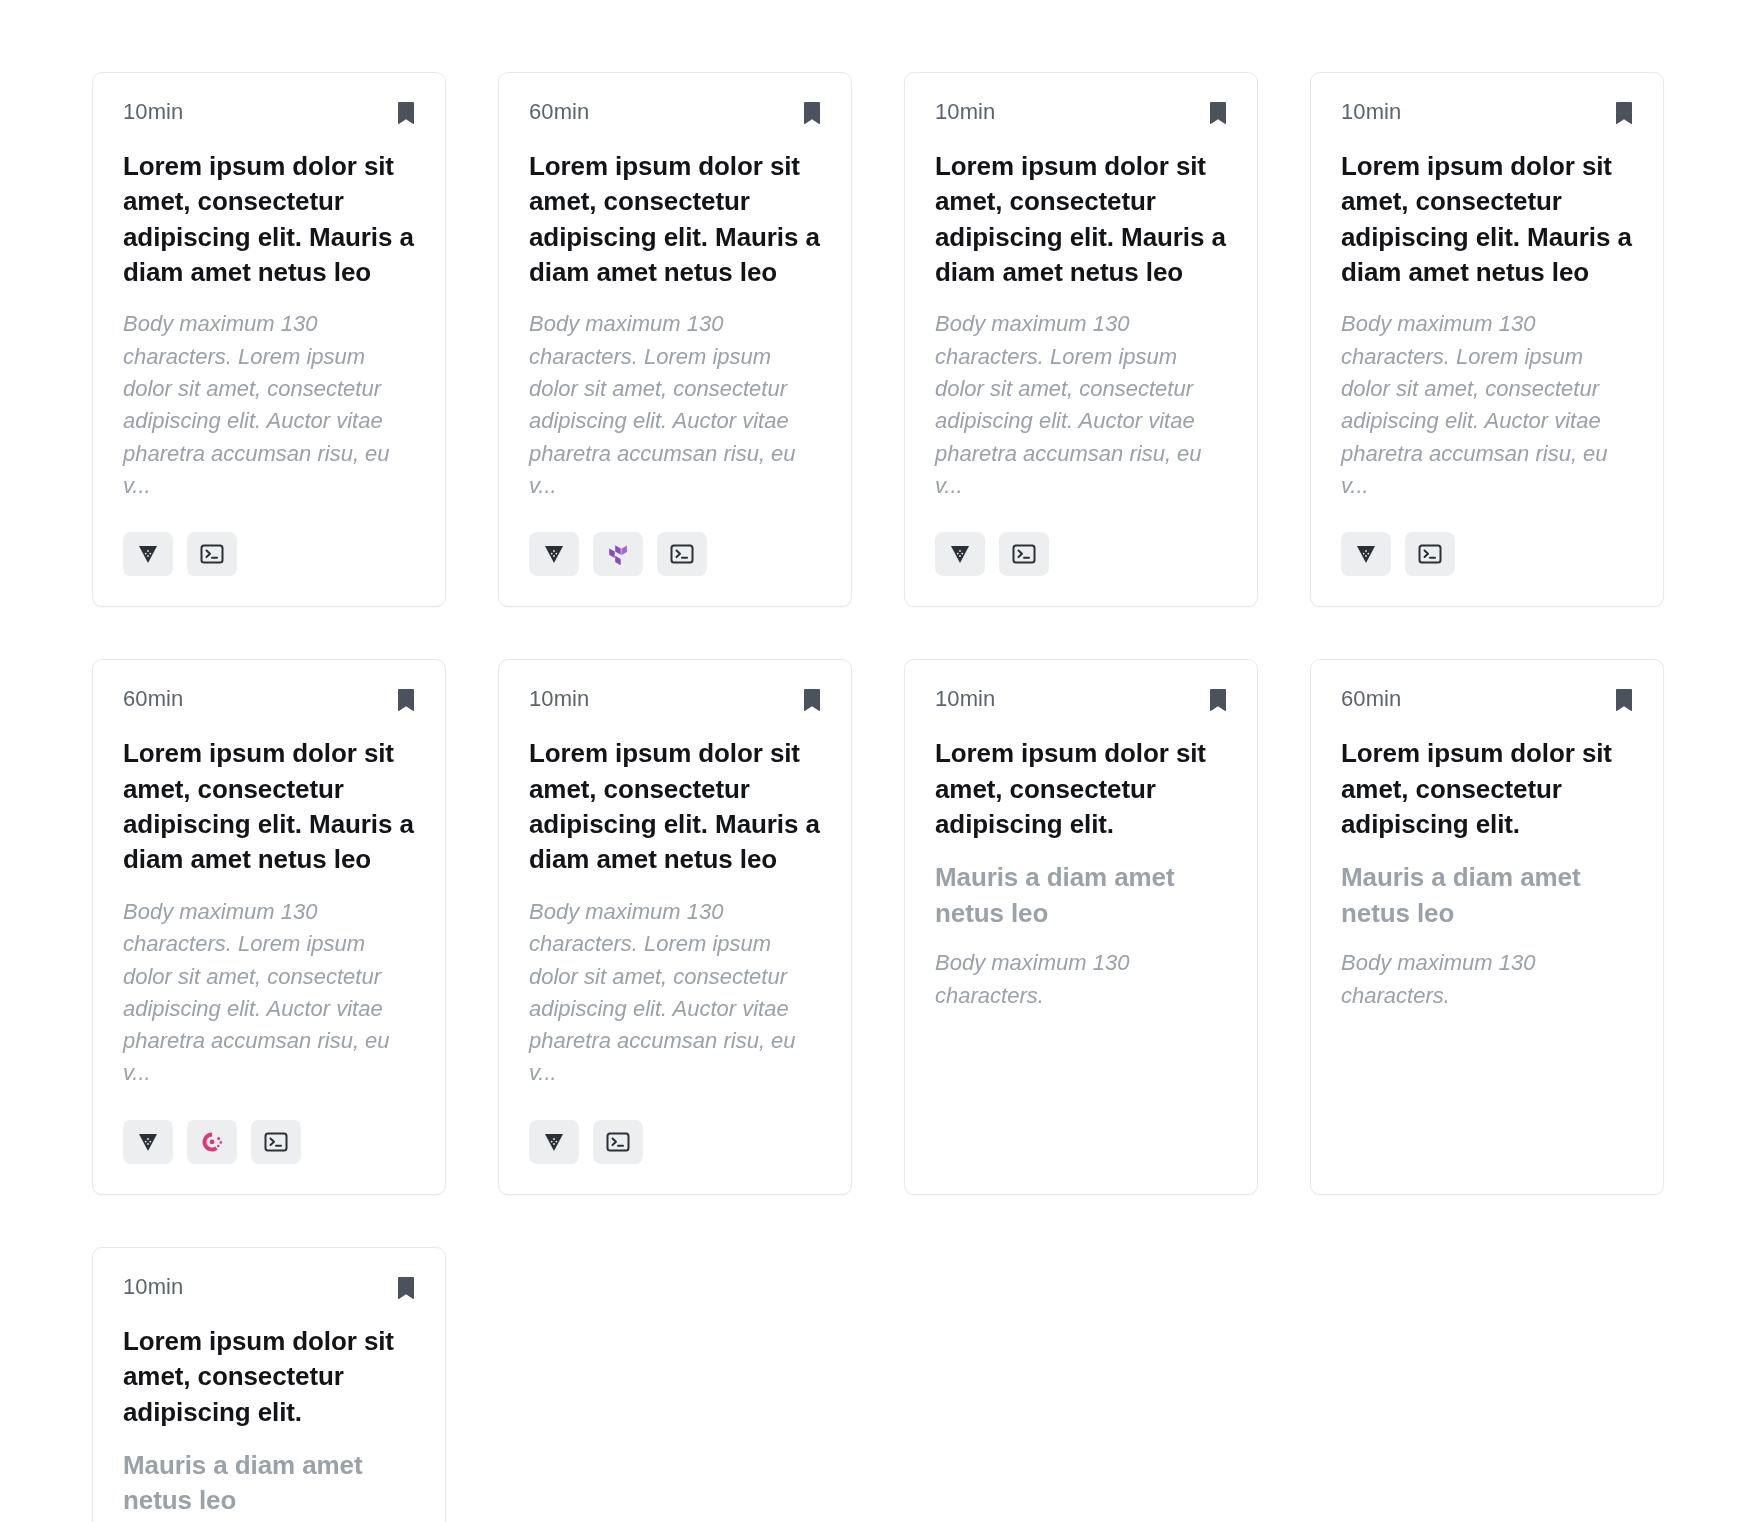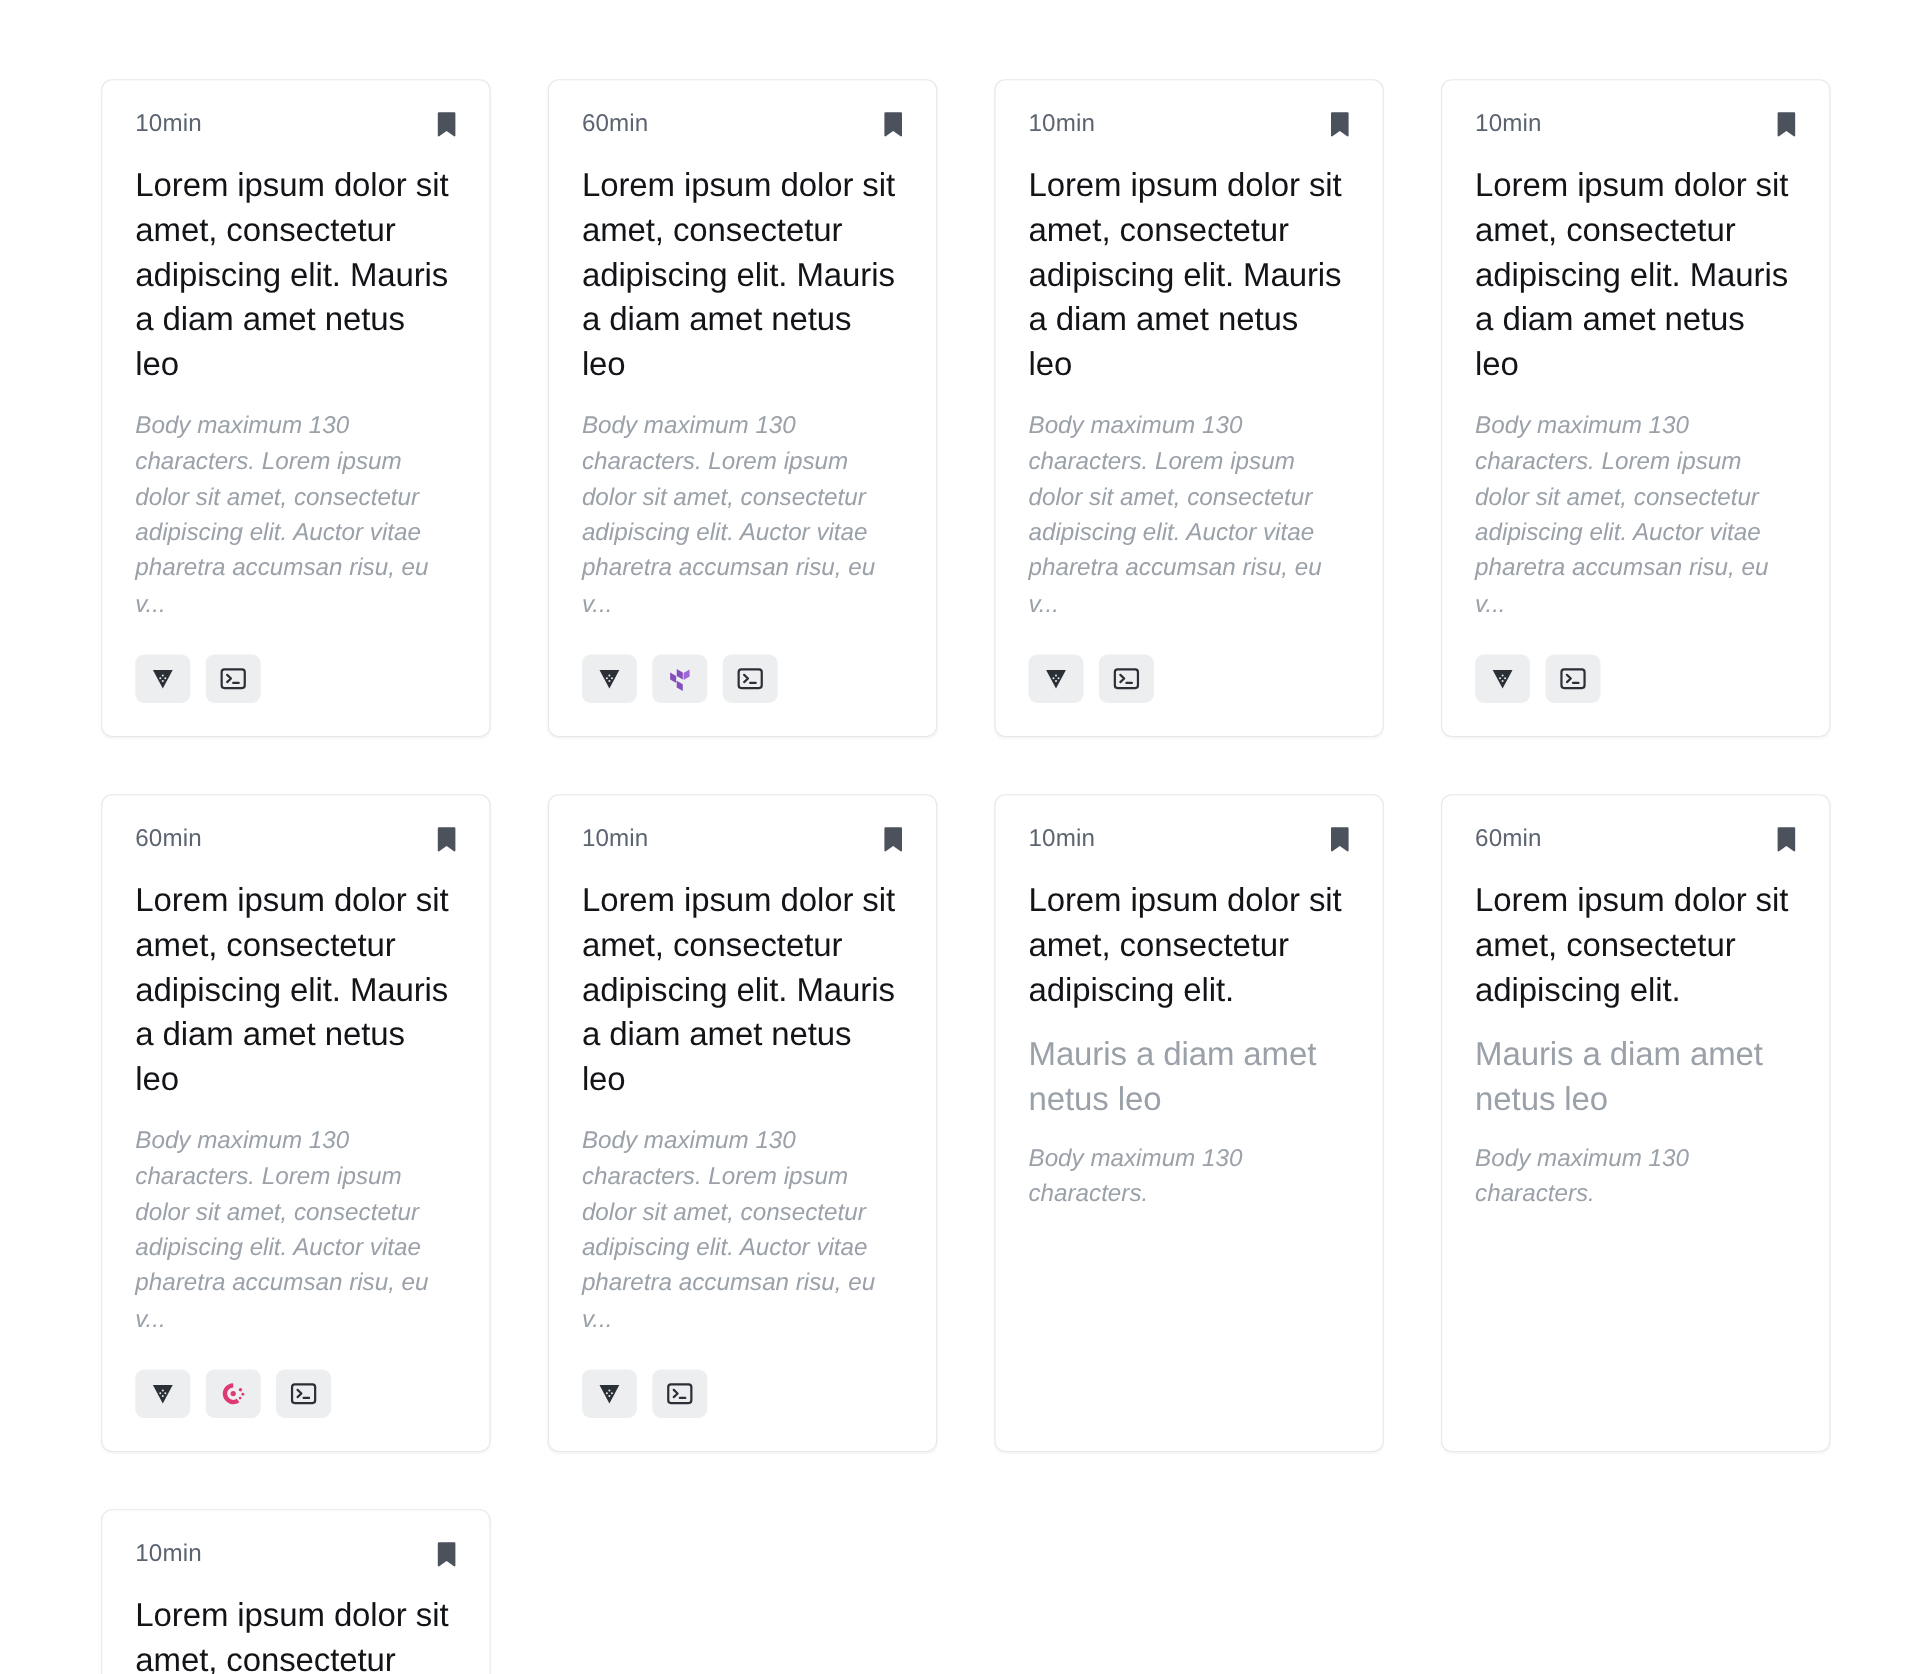--- a/index.html
+++ b/index.html
@@ -40,23 +40,23 @@
     line-height: 1;
     letter-spacing: 0.1px;
   }
   .bookmark {
     width: 18px;
     height: 24px;
     display: block;
     flex: 0 0 auto;
   }
   .title {
-    font-size: 30px;
+    font-size: 26px;
     line-height: 1.36;
-    font-weight: normal;
+    font-weight: bold;
     color: #121417;
     margin: 0 0 18px 0;
     letter-spacing: -0.1px;
   }
   .body {
     font-size: 22px;
     line-height: 1.47;
     color: #9aa1a9;
     margin: 0 0 30px 0;
     font-style: italic;

